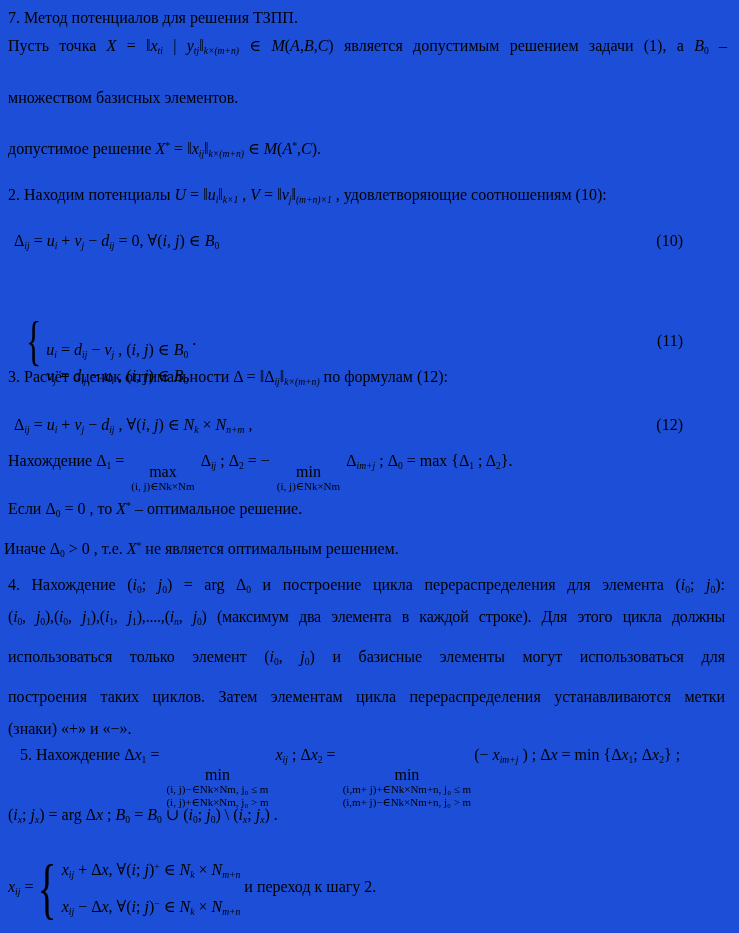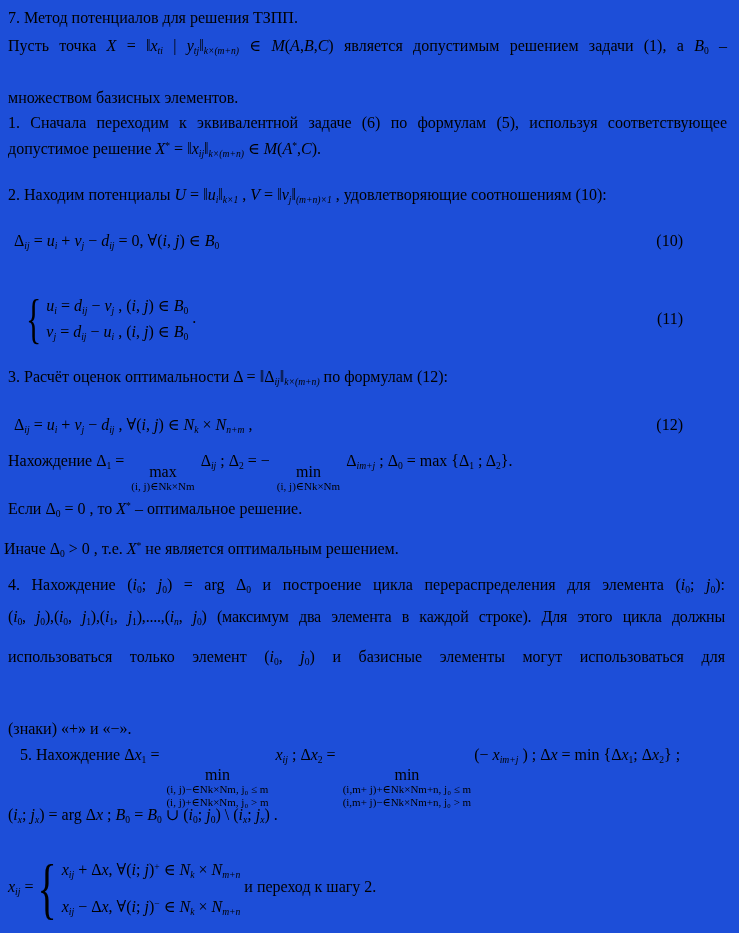--- a/index.html
+++ b/index.html
@@ -21,21 +21,21 @@
   .lim .op{line-height:1;font-style:normal;}
   .lim .under{font-size:11px;line-height:1.15;white-space:nowrap;}
   .lim.u1{vertical-align:-0.7em;}
   .lim.u2{vertical-align:-1.25em;}
   .eq .num{position:absolute;right:42px;top:50%;transform:translateY(-50%);}
   .cases{display:inline-flex;align-items:center;vertical-align:middle;}
   .cases .brace{display:inline-block;transform:scaleY(1.7);transform-origin:center;margin-right:5px;font-weight:400;}
   .cases.md .brace{font-size:32px;}
   .cases.lg .brace{font-size:40px;}
   .cases .rows{display:inline-flex;flex-direction:column;}
-  .cases.md .rows{gap:5px;}
+  .cases.md .rows{gap:5px;margin-top:44px;}
   .cases.lg .rows{gap:16px;}
   .cases .row{white-space:nowrap;}
   
   .b0{top:8px;left:8px;}
   .b1{top:36px;left:8px;right:12px;}
   .b2{top:88px;left:8px;}
   .b3{top:113px;left:8px;right:12px;}
   .b4{top:139px;left:8px;}
   .b5{top:185px;left:8px;}
   .b6{top:231px;left:14px;right:14px;}
@@ -56,21 +56,20 @@
   .b21{top:845px;left:8px;}
   .b22{top:860px;left:8px;}
 </style>
 </head>
 <body>
 
 <div id="doc" style="background: #1d4ed8; color: rgb(0, 0, 0);">
     <div class="blk b0"><span><span class="rm">7. Метод потенциалов для решения ТЗПП.</span></span></div>
     <div class="blk b1 just"><span><span class="rm">Пусть точка </span><span class="it">X</span><span class="rm"> = </span><span class="rm">‖</span><span class="it">x</span><sub class="it">ti</sub><span class="rm"> | </span><span class="it">y</span><sub class="it">tj</sub><span class="rm">‖</span><sub class="it">k×(m+n)</sub><span class="rm"> ∈ </span><span class="it">M</span><span class="rm">(</span><span class="it">A</span><span class="rm">,</span><span class="it">B</span><span class="rm">,</span><span class="it">C</span><span class="rm">) является допустимым решением задачи (1), а </span><span class="it">B</span><sub class="rm">0</sub><span class="rm"> –</span></span></div>
     <div class="blk b2"><span><span class="rm">множеством базисных элементов.</span></span></div>
-    <div class="blk b3 just"><span><span class="rm">1. Сначала переходим к эквивалентной задаче (6) по формулам (5), используя соответствующее</span></span></div>
     <div class="blk b4"><span><span class="rm">допустимое решение </span><span class="it">X</span><sup class="rm">*</sup><span class="rm"> = </span><span class="rm">‖</span><span class="it">x</span><sub class="it">ij</sub><span class="rm">‖</span><sub class="it">k×(m+n)</sub><span class="rm"> ∈ </span><span class="it">M</span><span class="rm">(</span><span class="it">A</span><sup class="rm">*</sup><span class="rm">,</span><span class="it">C</span><span class="rm">).</span></span></div>
     <div class="blk b5"><span><span class="rm">2. Находим потенциалы </span><span class="it">U</span><span class="rm"> = </span><span class="rm">‖</span><span class="it">u</span><sub class="it">i</sub><span class="rm">‖</span><sub class="it">k×1</sub><span class="rm"> , </span><span class="it">V</span><span class="rm"> = </span><span class="rm">‖</span><span class="it">v</span><sub class="it">j</sub><span class="rm">‖</span><sub class="it">(m+n)×1</sub><span class="rm"> , удовлетворяющие соотношениям (10):</span></span></div>
     <div class="blk b6 eq"><span><span class="rm">Δ</span><sub class="it">ij</sub><span class="rm"> = </span><span class="it">u</span><sub class="it">i</sub><span class="rm"> + </span><span class="it">v</span><sub class="it">j</sub><span class="rm"> − </span><span class="it">d</span><sub class="it">ij</sub><span class="rm"> = 0, ∀(</span><span class="it">i</span><span class="rm">, </span><span class="it">j</span><span class="rm">) ∈ </span><span class="it">B</span><sub class="rm">0</sub></span><span class="num">(10)</span></div>
     <div class="blk b8 eq"><span><span class="cases md">
           <span class="brace">{</span>
           <span class="rows">
             <span class="row"><span class="it">u</span><sub class="it">i</sub><span class="rm"> = </span><span class="it">d</span><sub class="it">ij</sub><span class="rm"> − </span><span class="it">v</span><sub class="it">j</sub><span class="rm"> , (</span><span class="it">i</span><span class="rm">, </span><span class="it">j</span><span class="rm">) ∈ </span><span class="it">B</span><sub class="rm">0</sub></span>
             <span class="row"><span class="it">v</span><sub class="it">j</sub><span class="rm"> = </span><span class="it">d</span><sub class="it">ij</sub><span class="rm"> − </span><span class="it">u</span><sub class="it">i</sub><span class="rm"> , (</span><span class="it">i</span><span class="rm">, </span><span class="it">j</span><span class="rm">) ∈ </span><span class="it">B</span><sub class="rm">0</sub></span>
           </span>
         </span><span class="rm"> .</span></span><span class="num">(11)</span></div>
@@ -81,20 +80,21 @@
           <span class="under">(i, j)∈Nk×Nm</span>
         </span><span class="rm"> Δ</span><sub class="it">ij</sub><span class="rm"> ;  Δ</span><sub class="rm">2</sub><span class="rm"> = − </span><span class="lim u1">
           <span class="op">min</span>
           <span class="under">(i, j)∈Nk×Nm</span>
         </span><span class="rm"> Δ</span><sub class="it">im+j</sub><span class="rm"> ;  Δ</span><sub class="rm">0</sub><span class="rm"> = max {Δ</span><sub class="rm">1</sub><span class="rm"> ; Δ</span><sub class="rm">2</sub><span class="rm">}.</span></span></div>
     <div class="blk b12"><span><span class="rm">Если Δ</span><sub class="rm">0</sub><span class="rm"> = 0 , то </span><span class="it">X</span><sup class="rm">*</sup><span class="rm"> – оптимальное решение.</span></span></div>
     <div class="blk b13"><span><span class="rm">Иначе Δ</span><sub class="rm">0</sub><span class="rm"> &gt; 0 , т.е. </span><span class="it">X</span><sup class="rm">*</sup><span class="rm"> не является оптимальным решением.</span></span></div>
     <div class="blk b14 just"><span><span class="rm">4. Нахождение (</span><span class="it">i</span><sub class="rm">0</sub><span class="rm">; </span><span class="it">j</span><sub class="rm">0</sub><span class="rm">) = arg Δ</span><sub class="rm">0</sub><span class="rm"> и построение цикла перераспределения для элемента (</span><span class="it">i</span><sub class="rm">0</sub><span class="rm">; </span><span class="it">j</span><sub class="rm">0</sub><span class="rm">):</span></span></div>
     <div class="blk b15 just tight"><span><span class="rm">(</span><span class="it">i</span><sub class="rm">0</sub><span class="rm">, </span><span class="it">j</span><sub class="rm">0</sub><span class="rm">),(</span><span class="it">i</span><sub class="rm">0</sub><span class="rm">, </span><span class="it">j</span><sub class="rm">1</sub><span class="rm">),(</span><span class="it">i</span><sub class="rm">1</sub><span class="rm">, </span><span class="it">j</span><sub class="rm">1</sub><span class="rm">),....,(</span><span class="it">i</span><sub class="it">n</sub><span class="rm">, </span><span class="it">j</span><sub class="rm">0</sub><span class="rm">) (максимум два элемента в каждой строке). Для этого цикла должны</span></span></div>
     <div class="blk b16 just"><span><span class="rm">использоваться только элемент (</span><span class="it">i</span><sub class="rm">0</sub><span class="rm">, </span><span class="it">j</span><sub class="rm">0</sub><span class="rm">) и базисные элементы могут использоваться для</span></span></div>
+    <div class="blk b17 just"><span><span class="rm">построения таких циклов. Затем элементам цикла перераспределения устанавливаются метки</span></span></div>
     <div class="blk b18"><span><span class="rm">(знаки) «+» и «−».</span></span></div>
     <div class="blk b19"><span><span class="rm">5.  Нахождение  Δ</span><span class="it">x</span><sub class="rm">1</sub><span class="rm"> = </span><span class="lim u2">
           <span class="op">min</span>
           <span class="under">(i, j)−∈Nk×Nm, j₀ ≤ m</span>
           <span class="under">(i, j)+∈Nk×Nm, j₀ &gt; m</span>
         </span><span class="it"> x</span><sub class="it">ij</sub><span class="rm"> ;   Δ</span><span class="it">x</span><sub class="rm">2</sub><span class="rm"> = </span><span class="lim u2">
           <span class="op">min</span>
           <span class="under">(i,m+ j)+∈Nk×Nm+n, j₀ ≤ m</span>
           <span class="under">(i,m+ j)−∈Nk×Nm+n, j₀ &gt; m</span>
         </span><span class="rm">(− </span><span class="it">x</span><sub class="it">im+j</sub><span class="rm"> ) ;   Δ</span><span class="it">x</span><span class="rm"> = min {Δ</span><span class="it">x</span><sub class="rm">1</sub><span class="rm">; Δ</span><span class="it">x</span><sub class="rm">2</sub><span class="rm">} ;</span></span></div>

